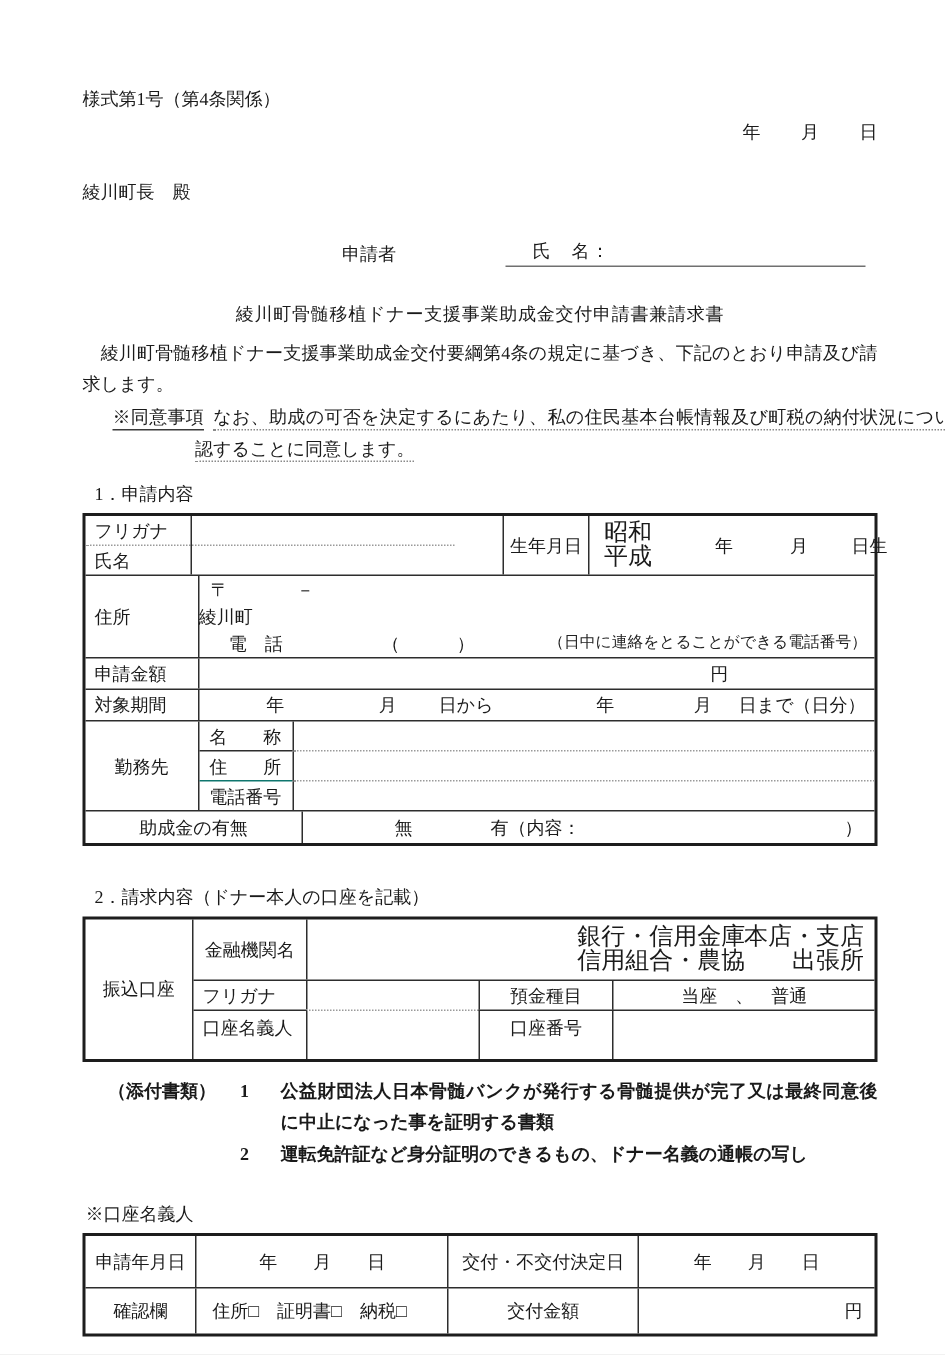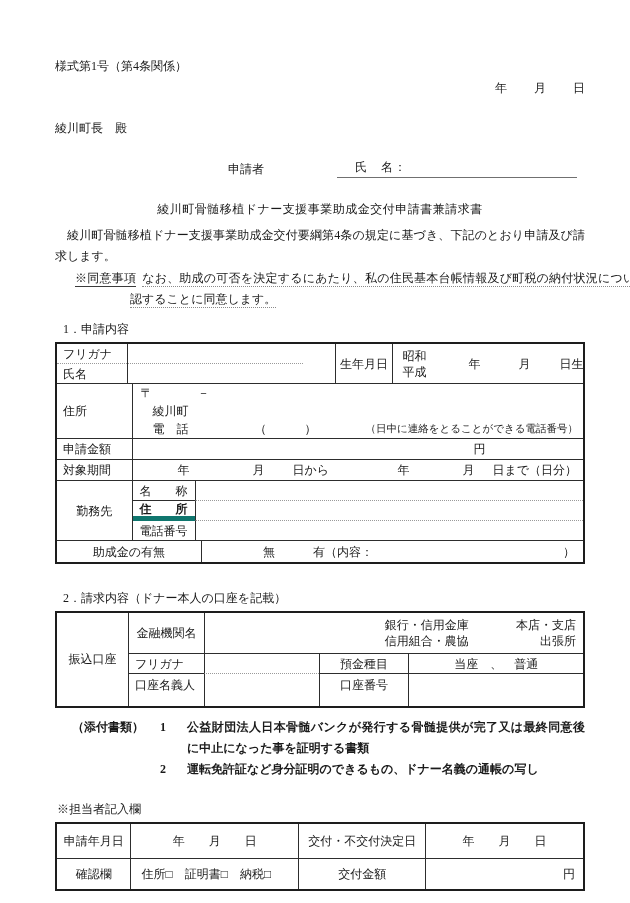--- a/index.html
+++ b/index.html
@@ -42,21 +42,21 @@
   .w74{width:74px;}.w75{width:75px;}.w60{width:60px;margin-left:32px;}.w70{width:62px;}
   .w190{width:190px;}.w205{width:205px;}.w455{width:455px;}
   .w385{width:385px;}.w145{width:145px;}.w115{width:115px;}.w90{width:90px;}
   .w175{width:175px;}.w169{width:169px;}.w128{width:128px;}.w159{width:159px;}
   .w380{width:380px;}
   
   .h20{height:20px;}.h19{height:19px;}.h54{height:54px;}.h21{height:21px;}
   .h40{height:40px;}.h33{height:33px;}.h34{height:34px;}.h30{height:30px;}
   .h39{height:39px;}
   
-  .era{line-height:16px;font-size:12px;}
+  .era{line-height:16px;font-size:16px;}
   .birth-rest{flex:1;position:relative;height:100%;}
   .abs{position:absolute;top:50%;transform:translateY(-50%);white-space:nowrap;}
   .addr-lines{display:block;width:100%;line-height:18px;padding:0;}
   .addr-line{display:flex;align-items:center;height:18px;}
   .note{margin-left:auto;font-size:10.5px;color:#222;}
   .attach{margin-top:9px;line-height:21px;}
   .attach-row{display:flex;font-weight:bold;}
   .attach-marker{width:88px;flex:none;}
   .attach-no{width:27px;flex:none;text-align:left;}
   .attach-text{flex:1;text-align:justify;}
@@ -116,21 +116,21 @@
 
     <div class="row h54 bt">
       <div class="c w75">住所</div>
       <div class="c w455 bl" style="padding:0;">
         <div class="addr-lines">
           <div class="addr-line">
             <span style="margin-left:8px;">〒</span>
             <span style="margin-left:45px;">－</span>
           </div>
           <div class="addr-line">
-            <span style="margin-left:20px;">綾川町</span>
+            <span style="">綾川町</span>
           </div>
           <div class="addr-line">
             <span style="margin-left:20px;">電　話</span>
             <span style="margin-left:66px;">（</span>
             <span style="margin-left:38px;">）</span>
             <span class="note" style="margin-right:5px;">（日中に連絡をとることができる電話番号）</span>
           </div>
         </div>
       </div>
     </div>
@@ -156,35 +156,35 @@
     </div>
 
     <div class="row bt" style="height:59px;">
       <div class="c w75 ctr">勤務先</div>
       <div class="c stack bl" style="width:455px;">
         <div class="row h20">
           <div class="c w70 ctr" style="border-bottom:1px solid #2d2d2d;">名　　称</div>
           <div class="c bl bb-dot" style="flex:1;"></div>
         </div>
         <div class="row h20">
-          <div class="c w70 ctr" style="border-bottom:5px solid #0f766e;font-weight:bold;">住　　所</div>
+          <div class="c w70 ctr" style="border-bottom:1px solid #0f766e;">住　　所</div>
           <div class="c bl bb-dot" style="flex:1;"></div>
         </div>
         <div class="row h19">
           <div class="c w70 ctr">電話番号</div>
           <div class="c bl" style="flex:1;"></div>
         </div>
       </div>
     </div>
 
     <div class="row h21 bt">
       <div class="c w145 ctr">助成金の有無</div>
       <div class="c w385 bl">
         <span class="abs" style="left:61px;">無</span>
-        <span class="abs" style="left:111px;">有（内容：</span>
+        <span class="abs" style="left:125px;">有（内容：</span>
         <span class="abs" style="right:8px;">）</span>
       </div>
     </div>
   </div>
 
   <div class="sec-heading" style="margin-top:26px;">2．請求内容（ドナー本人の口座を記載）</div>
 
   <div class="tbl w530">
     <div class="row">
       <div class="c w75 ctr" style="height:92px;">振込口座</div>
@@ -227,21 +227,21 @@
       <span class="attach-no">1</span>
       <span class="attach-text">公益財団法人日本骨髄バンクが発行する骨髄提供が完了又は最終同意後に中止になった事を証明する書類</span>
     </div>
     <div class="attach-row">
       <span class="attach-marker" style="margin-left:17px;"></span>
       <span class="attach-no">2</span>
       <span class="attach-text">運転免許証など身分証明のできるもの、ドナー名義の通帳の写し</span>
     </div>
   </div>
 
-  <div class="staff-heading">※担当者記入欄</div>
+  <div class="staff-heading">※口座名義人</div>
 
   <div class="tbl w530">
     <div class="row h34">
       <div class="c w74 ctr">申請年月日</div>
       <div class="c w169 bl ctr">年　　月　　日</div>
       <div class="c w128 bl ctr" style="padding:12px 2px;">交付・不交付決定日</div>
       <div class="c w159 bl ctr">年　　月　　日</div>
     </div>
     <div class="row h30 bt">
       <div class="c w74 ctr">確認欄</div>

